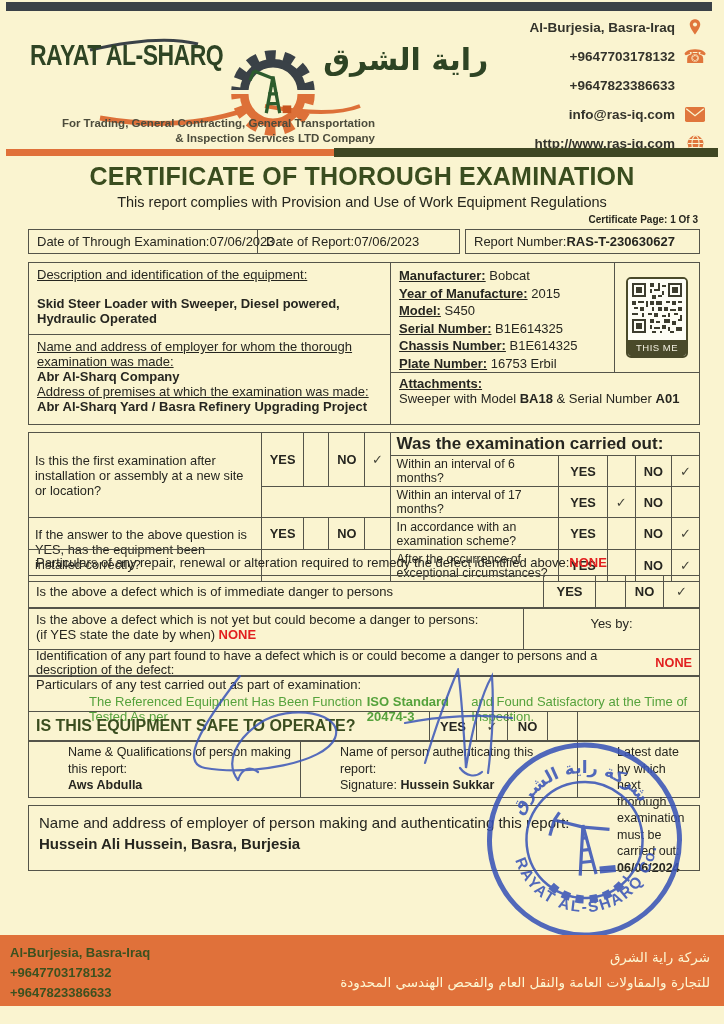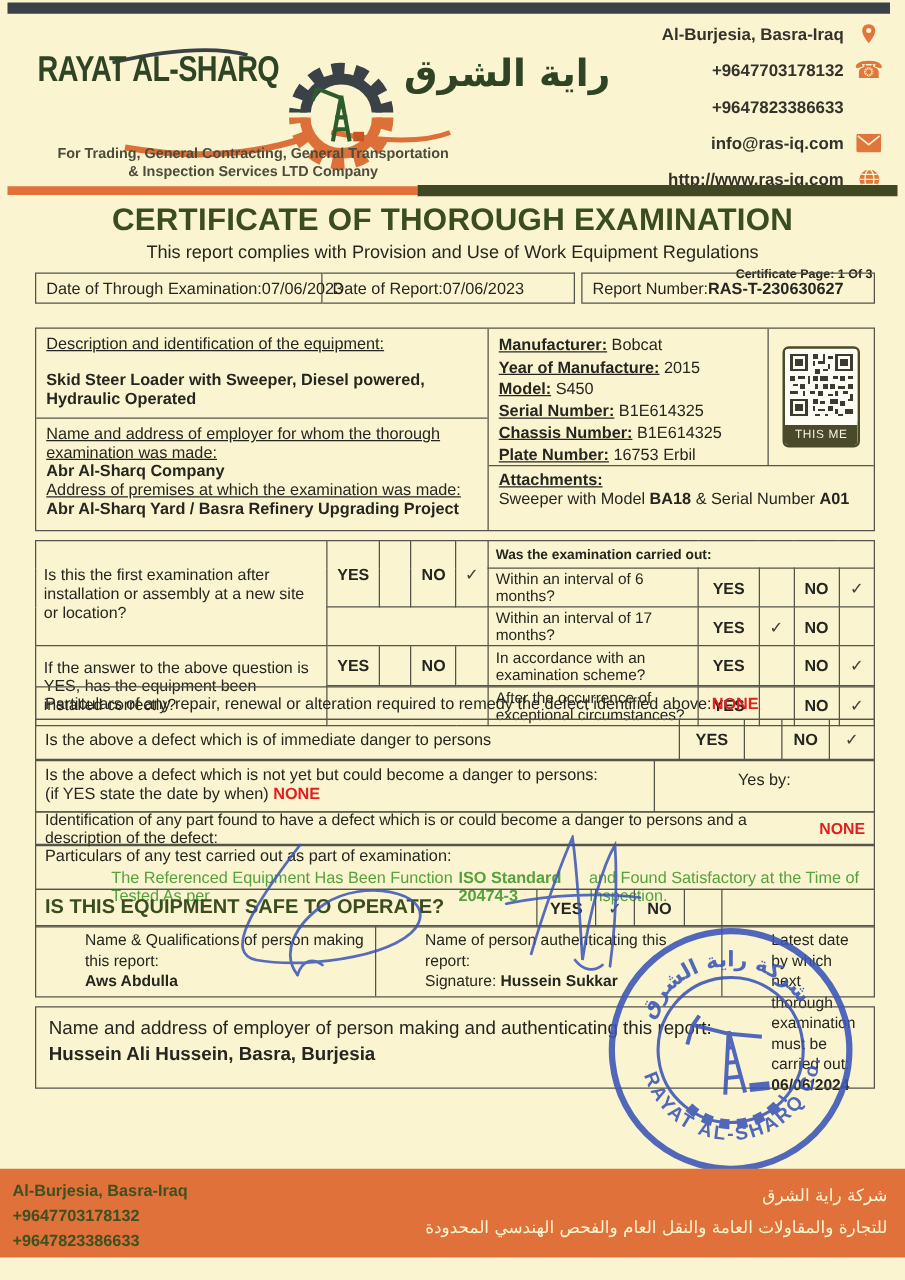--- a/index.html
+++ b/index.html
@@ -8,35 +8,35 @@
     position:relative; width:724px; height:1024px; margin:0 auto;
     background:#faf4d0; color:#262620; overflow:hidden;
   }
   
   .topbar { position:absolute; left:6px; top:2px; width:706px; height:9px; background:#3a4147; }
   .logo-wrap { position:absolute; left:30px; top:14px; width:345px; height:132px; }
   .logo-row { position:absolute; left:0; top:28px; width:345px; height:72px; display:flex; align-items:flex-start; }
   .logo-en { font-size:23px; font-weight:bold; letter-spacing:-0.5px; color:#2e4424; transform:scaleY(1.25); white-space:nowrap; }
   .logo-gear { position:relative; width:96px; height:100px; margin:0 2px; flex:0 0 auto; }
   .logo-ar { font-size:30px; font-weight:bold; color:#2e4424; font-family:"DejaVu Sans", sans-serif; white-space:nowrap; }
-  .tagline { position:absolute; left:0; top:102px; width:345px; text-align:center; color:#4c4c3c; font-weight:bold; font-size:11.5px; line-height:15px; }
+  .tagline { position:absolute; left:0; top:102px; width:345px; text-align:right; color:#4c4c3c; font-weight:bold; font-size:11.5px; line-height:15px; }
   .contacts { position:absolute; right:18px; top:16px; width:250px; }
   .contact-line { display:flex; justify-content:flex-end; align-items:center; height:22px; margin-bottom:7px; font-size:13.5px; font-weight:bold; color:#33332b; }
   .contact-line .ic { width:22px; height:22px; margin-left:9px; display:flex; align-items:center; justify-content:center; }
   .contact-line .ic.empty { visibility:hidden; }
   .phone-glyph { color:#e0763c; font-size:19px; font-family:"DejaVu Sans", sans-serif; line-height:1; }
   .divider { position:absolute; left:6px; top:148px; width:712px; height:9px; display:flex; }
   .divider .d-orange { width:46%; background:#e0713a; height:7px; margin-top:1px; }
   .divider .d-green  { width:54%; background:#3f4723; height:9px; }
   
   .title { position:absolute; left:0; top:162px; width:724px; text-align:center; font-size:25px; font-weight:bold; color:#3a4d1f; letter-spacing:0.2px; }
   .subtitle { position:absolute; left:0; top:194px; width:724px; text-align:center; font-size:14.5px; color:#26261e; }
   .cert-page { position:absolute; right:26px; top:214px; font-size:10px; font-weight:bold; color:#26261e; }
   
-  .meta-row { position:absolute; left:28px; top:218px; width:672px; display:flex; font-size:13px; }
+  .meta-row { position:absolute; left:28px; top:229px; width:672px; display:flex; font-size:13px; }
   .meta-box { border:1.6px solid #54544a; padding:3px 8px; height:25px; display:flex; align-items:center; white-space:nowrap; }
   .meta-box.b1 { width:230px; }
   .meta-box.b2 { width:202px; border-left:none; }
   .meta-box.b3 { width:235px; margin-left:5px; }
   .bold { font-weight:bold; }
   
   .equip { position:absolute; left:28px; top:262px; width:672px; height:163px; border:1.6px solid #54544a; display:flex; font-size:13px; }
   .equip-left { width:362px; border-right:1.6px solid #54544a; display:flex; flex-direction:column; }
   .equip-desc { border-bottom:1.6px solid #54544a; padding:4px 8px; height:72px; }
   .equip-emp { padding:4px 8px; flex:1; }
@@ -48,21 +48,21 @@
   .manuf-row { line-height:17.5px; white-space:nowrap; }
   .manuf-row .lbl { font-weight:bold; text-decoration:underline; }
   .qr-cell { width:84px; display:flex; align-items:center; justify-content:center; }
   .qr-frame { width:62px; border:2px solid #4a4a2a; border-radius:5px; background:#fdfdf5; overflow:hidden; }
   .qr-label { background:#4a4a2a; color:#f5f2e2; text-align:center; font-size:9.5px; padding:2px 0 3px; letter-spacing:0.5px; }
   .attach { padding:3px 8px; flex:1; }
   
   table.exam { position:absolute; left:28px; top:432px; width:672px; border-collapse:collapse; font-size:12.3px; }
   table.exam td { border:1.6px solid #54544a; padding:1px 6px; vertical-align:middle; }
   table.exam td.q { font-size:12.8px; }
-  table.exam td.hdr { font-weight:bold; font-size:11px; height:22px; }
+  table.exam td.hdr { font-weight:bold; font-size:17px; height:22px; }
   table.exam td.yn { font-weight:bold; text-align:center; font-size:12.8px; }
   table.exam td.chk { text-align:center; color:#45453a; font-size:13px; }
   table.exam tr.r2 td { height:27px; }
   table.exam tr.r3 td { height:22px; }
   table.exam tr.r4 td { height:32px; }
   table.exam tr.r5 td { height:32px; }
   
   .dr { position:absolute; left:28px; width:672px; border:1.6px solid #54544a; display:flex; align-items:stretch; font-size:13px; }
   .dr > div { display:flex; align-items:center; padding:2px 7px; }
   .dr .txt { flex:1; }

